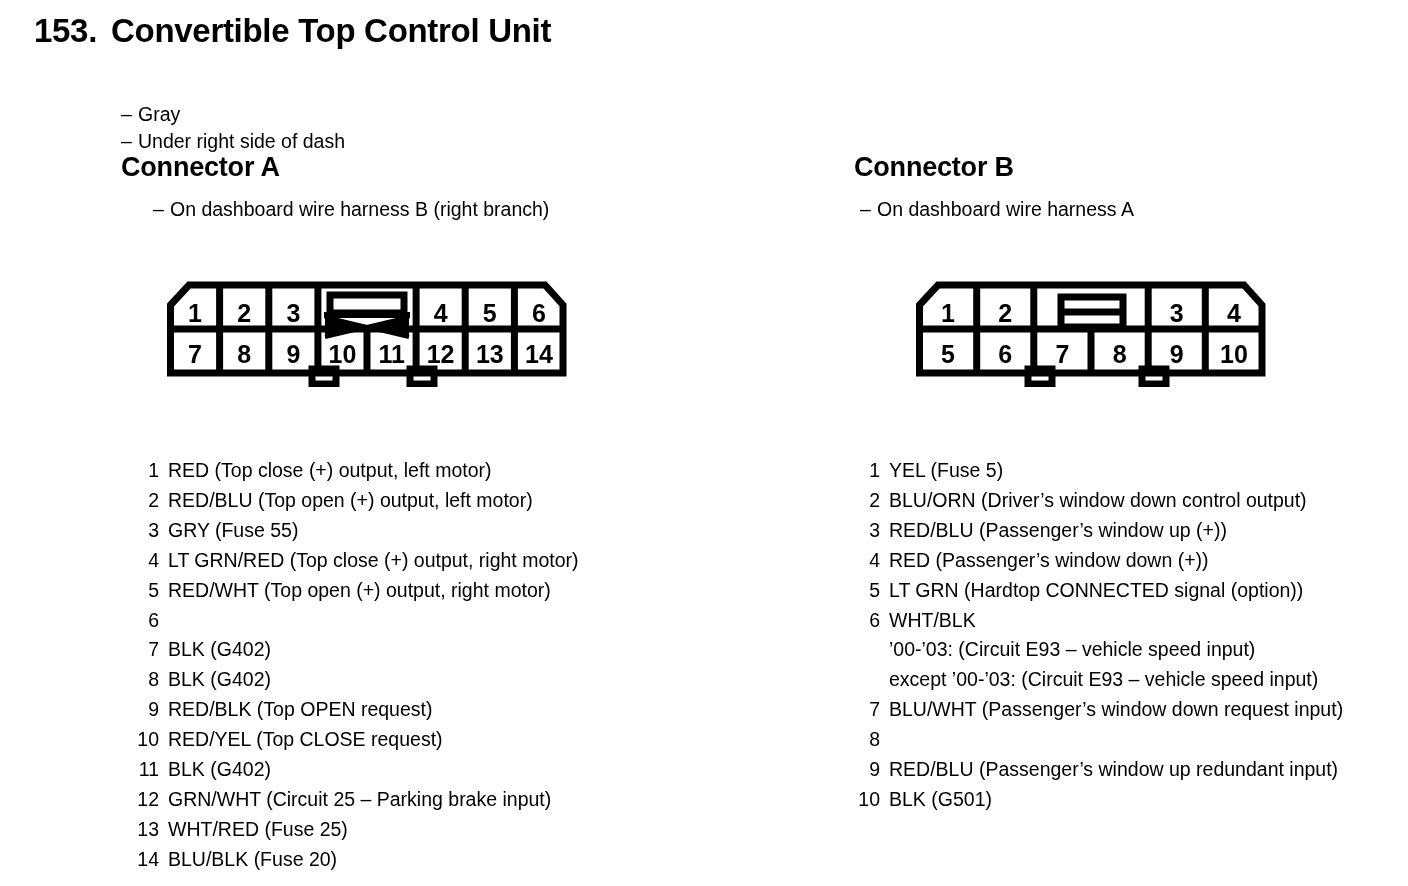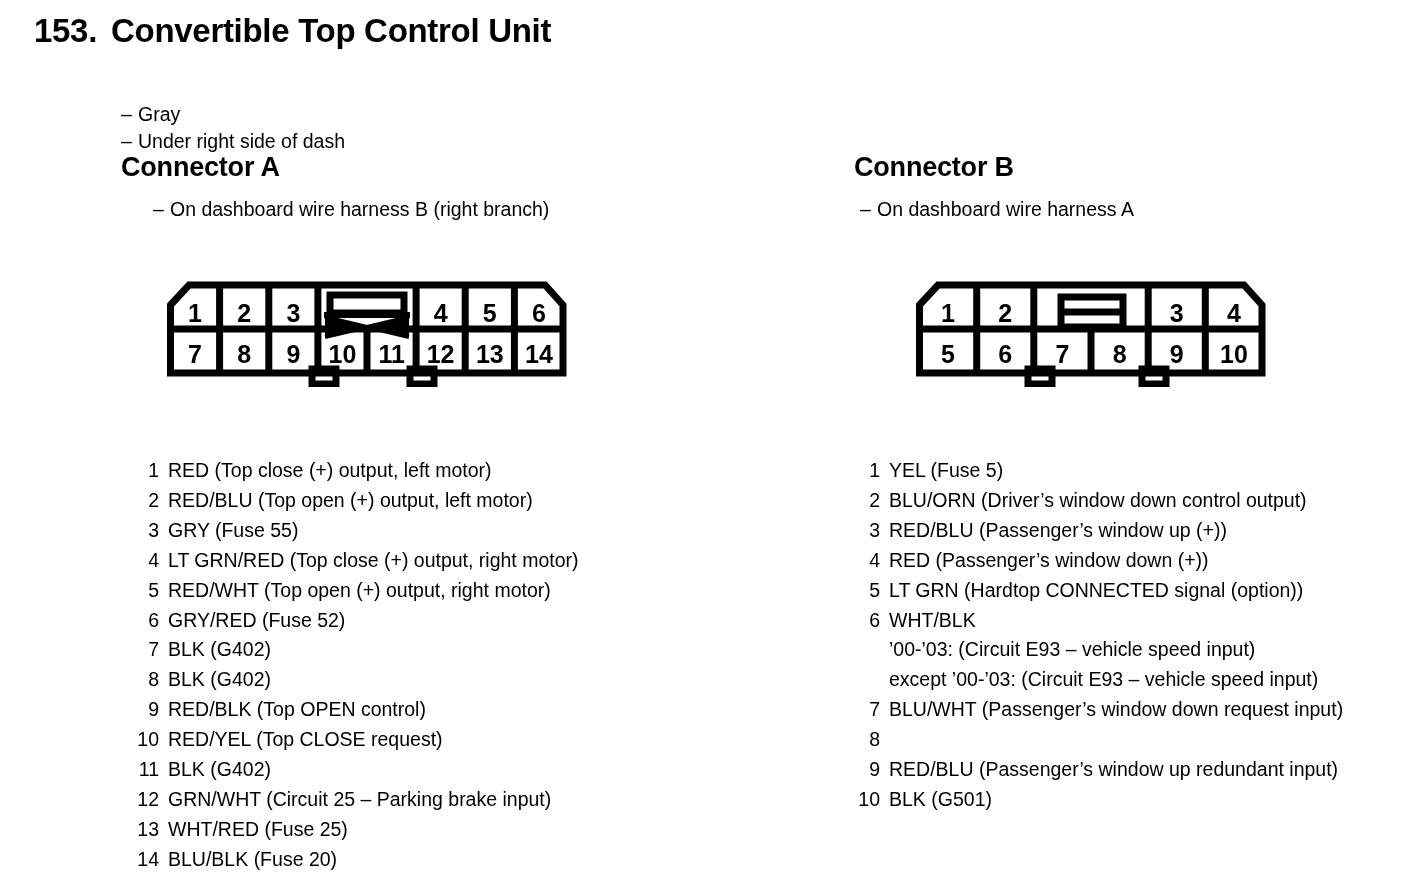--- a/index.html
+++ b/index.html
@@ -189,33 +189,32 @@
     <div class="pin-row">
         <span class="pin-num">4</span>
         <span class="pin-desc">LT GRN/RED (Top close (+) output, right motor)</span>
       </div>
     <div class="pin-row">
         <span class="pin-num">5</span>
         <span class="pin-desc">RED/WHT (Top open (+) output, right motor)</span>
       </div>
     <div class="pin-row">
         <span class="pin-num">6</span>
-        <span class="pin-desc">GRY/RED (Fuse 52)</span>
       </div>
     <div class="pin-row">
         <span class="pin-num">7</span>
         <span class="pin-desc">BLK (G402)</span>
       </div>
     <div class="pin-row">
         <span class="pin-num">8</span>
         <span class="pin-desc">BLK (G402)</span>
       </div>
     <div class="pin-row">
         <span class="pin-num">9</span>
-        <span class="pin-desc">RED/BLK (Top OPEN control)</span>
+        <span class="pin-desc">RED/BLK (Top OPEN request)</span>
       </div>
     <div class="pin-row">
         <span class="pin-num">10</span>
         <span class="pin-desc">RED/YEL (Top CLOSE request)</span>
       </div>
     <div class="pin-row">
         <span class="pin-num">11</span>
         <span class="pin-desc">BLK (G402)</span>
       </div>
     <div class="pin-row">

